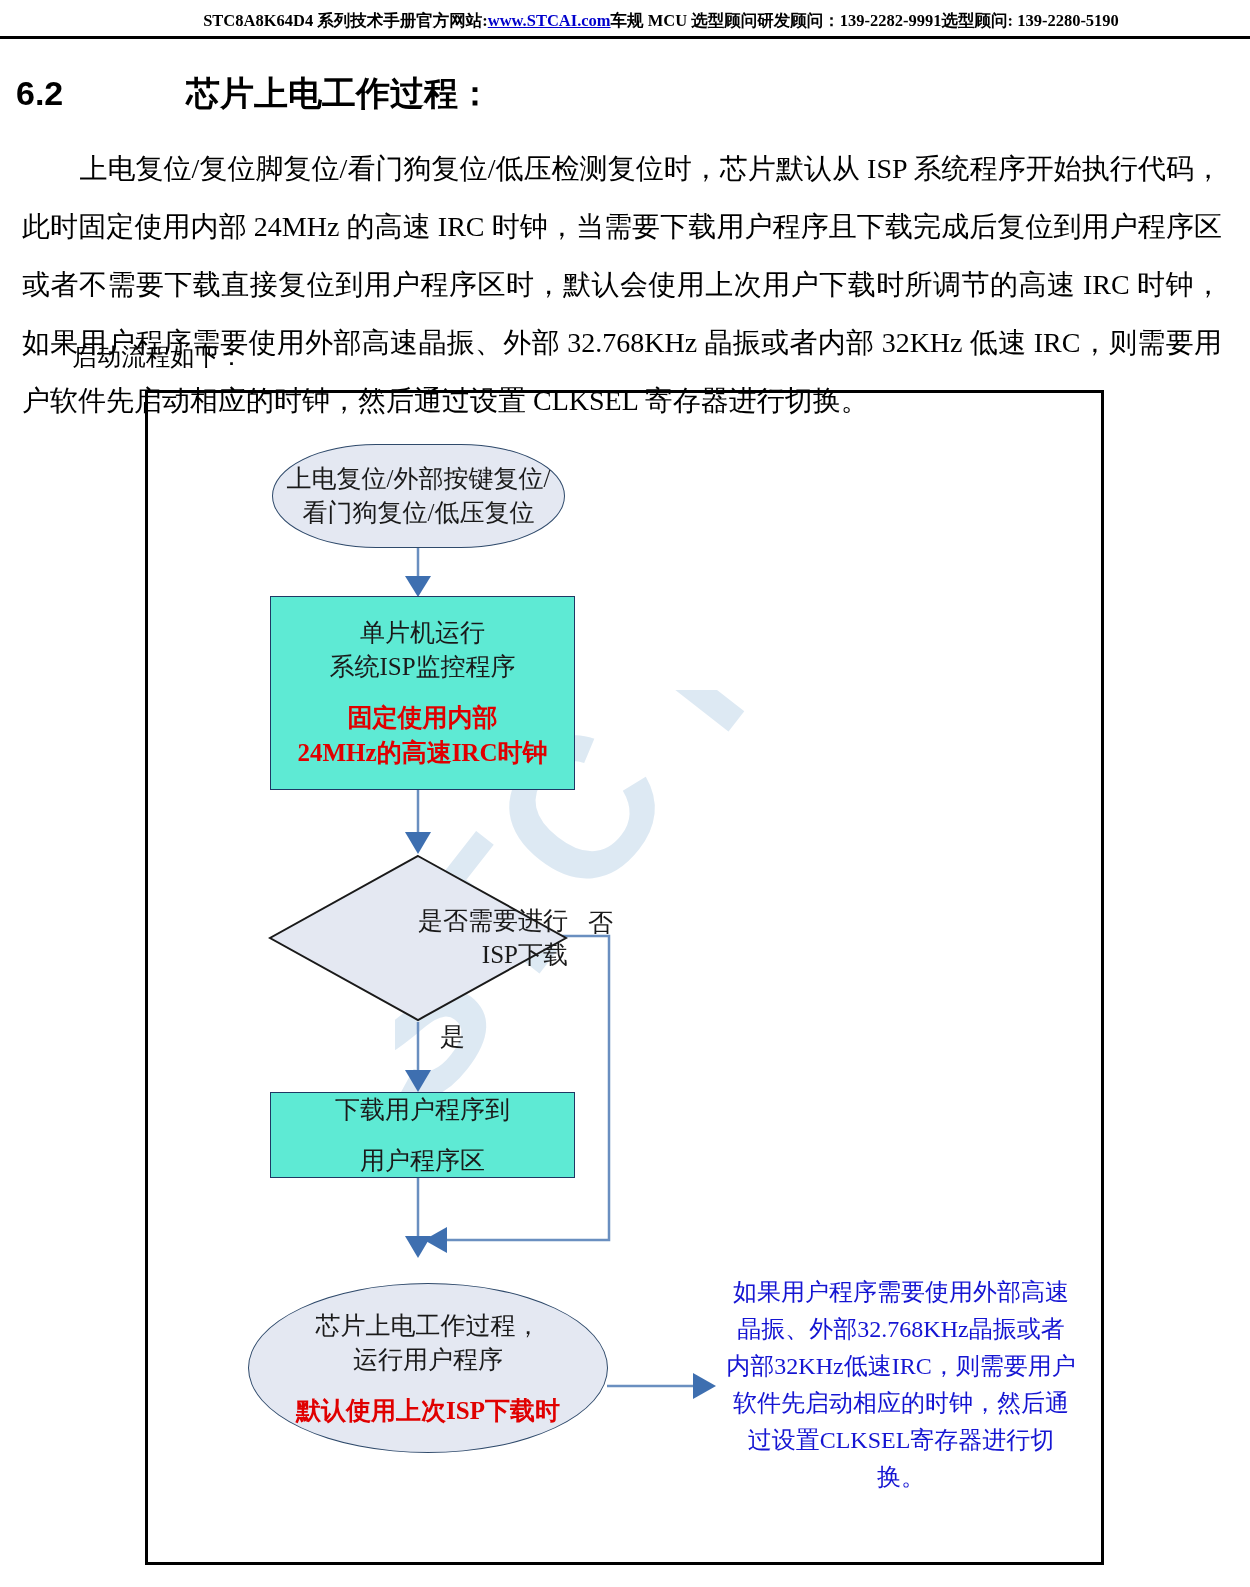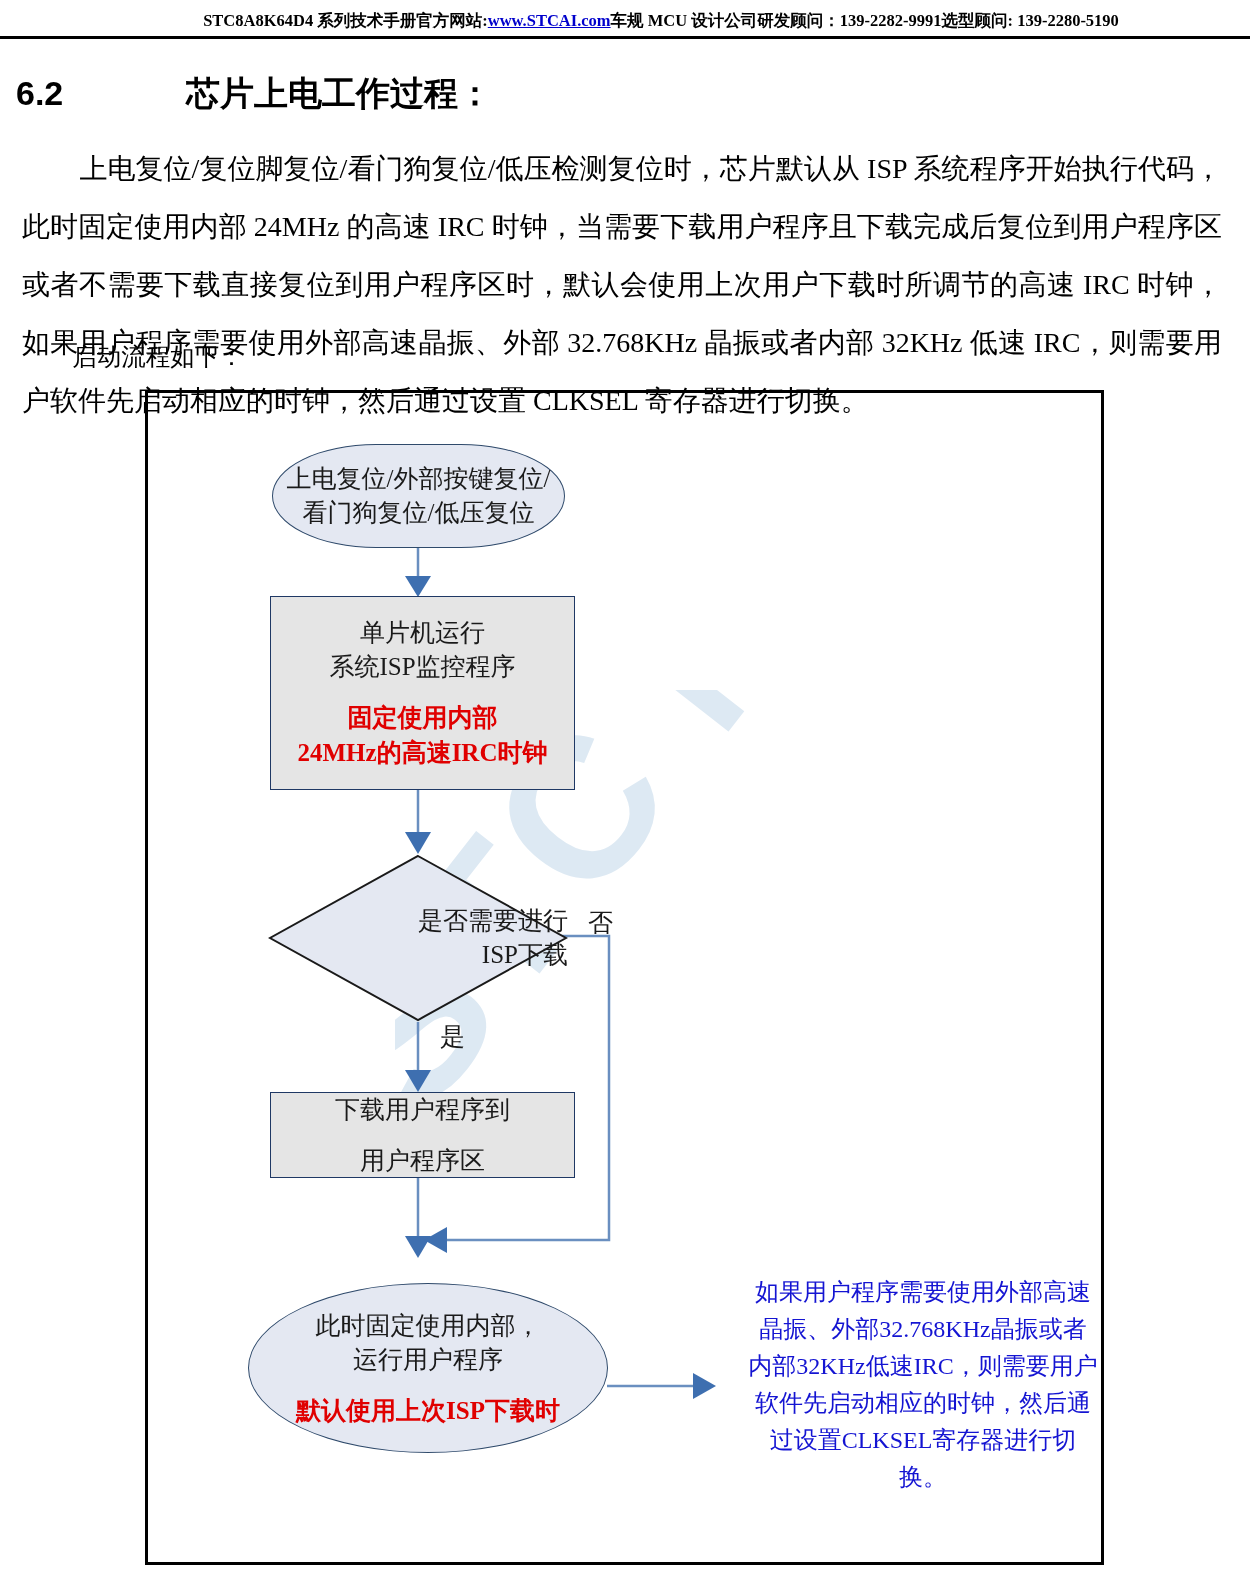--- a/index.html
+++ b/index.html
@@ -135,21 +135,21 @@
   }
 
   
   .node-terminator {
     background: #E4E8F2;
     border: 1.6px solid #2F4A6B;
     border-radius: 400px / 200px;
   }
   
   .node-process {
-    background: #e5e5e5;
+    background: #5eead4;
     border: 1.6px solid #1F3864;
   }
 
   .node-line {
     display: block;
     white-space: nowrap;
     font-size: 25px;
     line-height: 34px;
     color: #1a1a1a;
   }
@@ -205,21 +205,21 @@
     pointer-events: none;
   }
 </style>
 </head>
 <body>
 
 <div class="page-header">
   <span class="seg hdr-title">STC8A8K64D4 系列技术手册</span>
   <span class="seg hdr-site-label">官方网站:</span>
   <span class="seg hdr-site-url">www.STCAI.com</span>
-  <span class="seg hdr-company">车规 MCU 设计公司</span>
+  <span class="seg hdr-company">车规 MCU 选型顾问</span>
   <span class="seg hdr-rd">研发顾问：139-2282-9991</span>
   <span class="seg hdr-sel">选型顾问: 139-2280-5190</span>
 </div>
 <div class="header-rule"></div>
 
 <div class="section-heading">
   <span class="sec-num">6.2</span><span>芯片上电工作过程：</span>
 </div>
 
 <div class="body-text">
@@ -285,21 +285,21 @@
 
   <div class="edge-label" style="left:588px; top:908px;">否</div>
   <div class="edge-label" style="left:440px; top:1022px;">是</div>
 
   <div class="flow-node node-process" style="left:270px; top:1092px; width:305px; height:86px;gap:17px;">
     <span class="node-line">下载用户程序到</span>
     <span class="node-line">用户程序区</span>
   </div>
 
   <div class="flow-node node-terminator" style="left:248px; top:1283px; width:360px; height:170px; border-radius:180px / 85px;">
-    <span class="node-line">此时固定使用内部，</span>
+    <span class="node-line">芯片上电工作过程，</span>
     <span class="node-line">运行用户程序</span>
     <span class="gap-sm"></span>
     <span class="node-line red">默认使用上次ISP下载时</span>
   </div>
 
-  <div class="annotation" style="left:748px; top:1274px; width:350px;">如果用户程序需要使用外部高速晶振、外部32.768KHz晶振或者内部32KHz低速IRC，则需要用户软件先启动相应的时钟，然后通过设置CLKSEL寄存器进行切换。</div>
+  <div class="annotation" style="left:726px; top:1274px; width:350px;">如果用户程序需要使用外部高速晶振、外部32.768KHz晶振或者内部32KHz低速IRC，则需要用户软件先启动相应的时钟，然后通过设置CLKSEL寄存器进行切换。</div>
 
 </div>
 
 </body></html>

